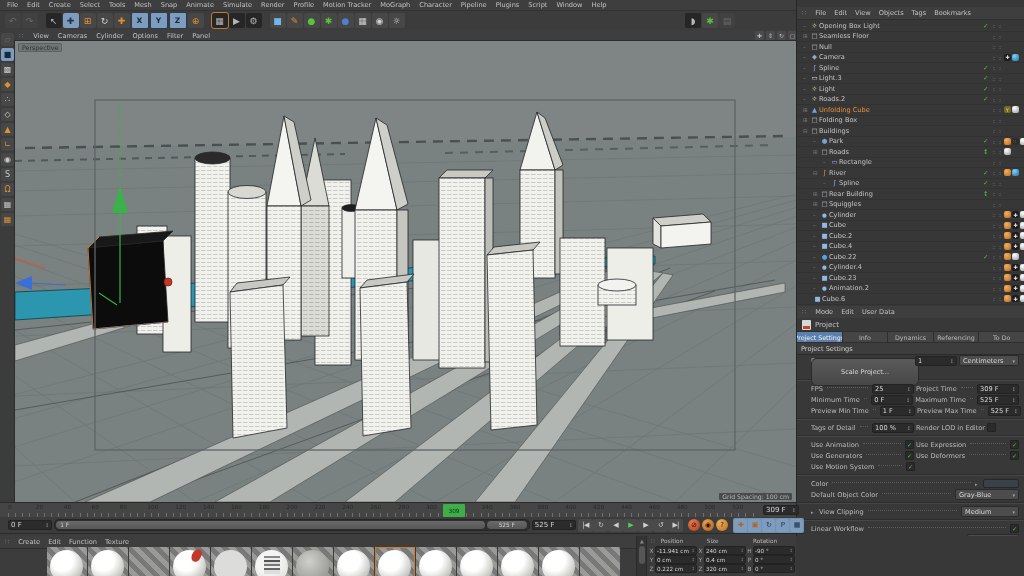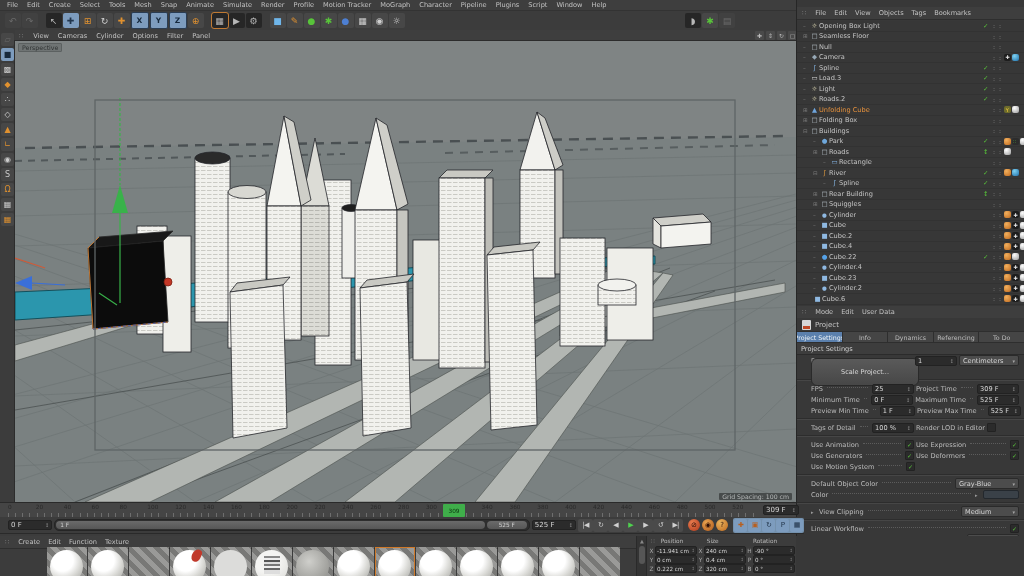--- a/index.html
+++ b/index.html
@@ -478,21 +478,21 @@
         <span class="twig"></span>
         <span class="oi"></span>
         <span class="lbl">Spline</span>
         <span class="chk"></span>
         <span class="dots"></span>
         <span class="tagbox"></span>
       </div>
         <div class="orow icon-lightsq check">
         <span class="twig"></span>
         <span class="oi"></span>
-        <span class="lbl">Load.3</span>
+        <span class="lbl">Light.3</span>
         <span class="chk"></span>
         <span class="dots"></span>
         <span class="tagbox"></span>
       </div>
         <div class="orow icon-light check">
         <span class="twig"></span>
         <span class="oi"></span>
         <span class="lbl">Light</span>
         <span class="chk"></span>
         <span class="dots"></span>
@@ -677,21 +677,21 @@
         <span class="dots"></span>
         <span class="tagbox">
             <span class="chip c-orange"></span>
             <span class="chip c-dark"></span>
             <span class="chip c-white"></span>
           </span>
       </div>
         <div class="orow d1 icon-cyl">
         <span class="twig"></span>
         <span class="oi"></span>
-        <span class="lbl">Cylinder.2</span>
+        <span class="lbl">Animation.2</span>
         <span class="chk"></span>
         <span class="dots"></span>
         <span class="tagbox">
             <span class="chip c-orange"></span>
             <span class="chip c-dark"></span>
             <span class="chip c-white"></span>
           </span>
       </div>
         <div class="orow d1 icon-cube">
 
@@ -837,32 +837,32 @@
       </div>
       <div class="arow">
         <span class="half">
             <span class="lab">Use Motion System</span>
           <span class="dot"></span>
             <span class="cb">✓</span>
           </span>
       </div>
       <div class="sep"></div>
       <div class="arow">
+        <span class="lab">Color</span>
+        <span class="dot"></span>
+          <span class="tri">▸</span>
+        <span class="swatch"></span>
+      </div>
+      <div class="arow">
         <span class="lab">Default Object Color</span>
         <span class="dot"></span>
         <span class="dd" style="width:56px">
           <span>Gray-Blue</span>
             <b>▾</b>
           </span>
-      </div>
-      <div class="arow">
-        <span class="lab">Color</span>
-        <span class="dot"></span>
-          <span class="tri">▸</span>
-        <span class="swatch"></span>
       </div>
       <div class="sep"></div>
       <div class="arow">
         <span class="tri">▸</span>
         <span class="lab">View Clipping</span>
         <span class="dot"></span>
         <span class="dd" style="width:50px">
           <span>Medium</span>
             <b>▾</b>
           </span>

